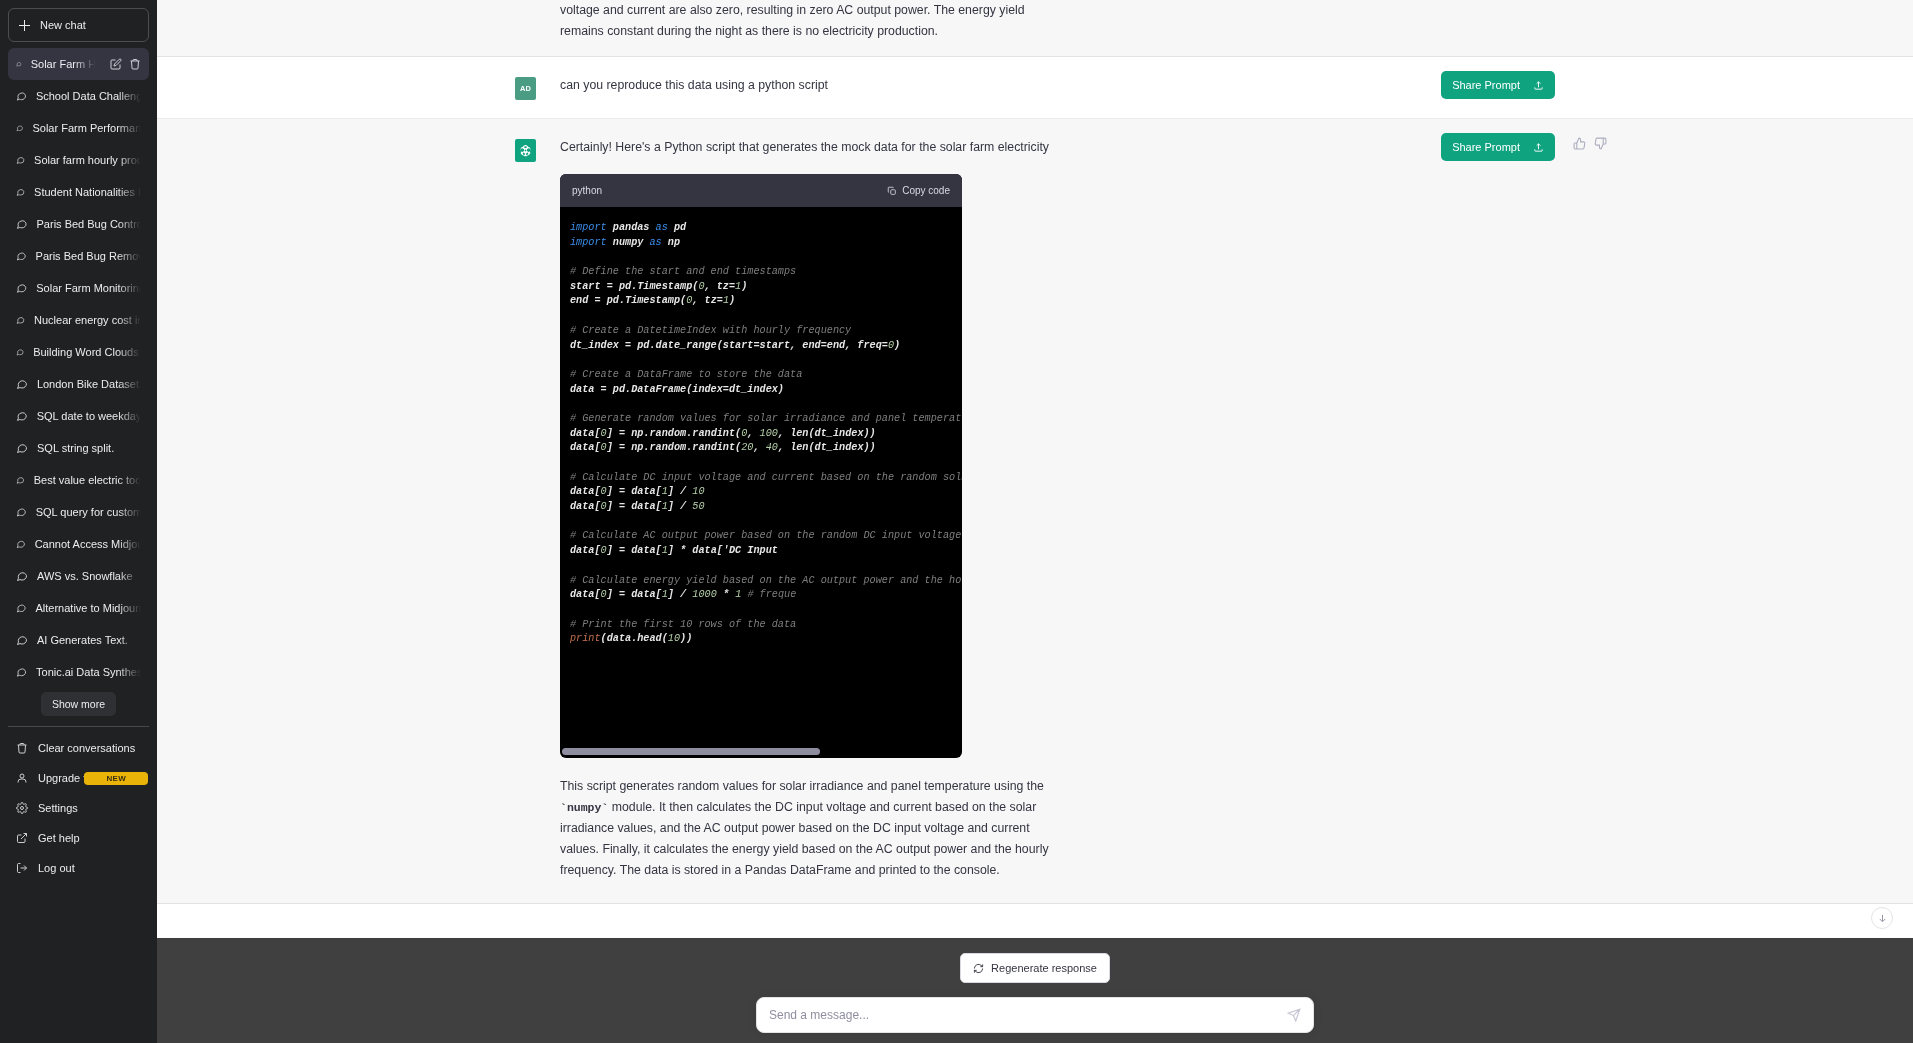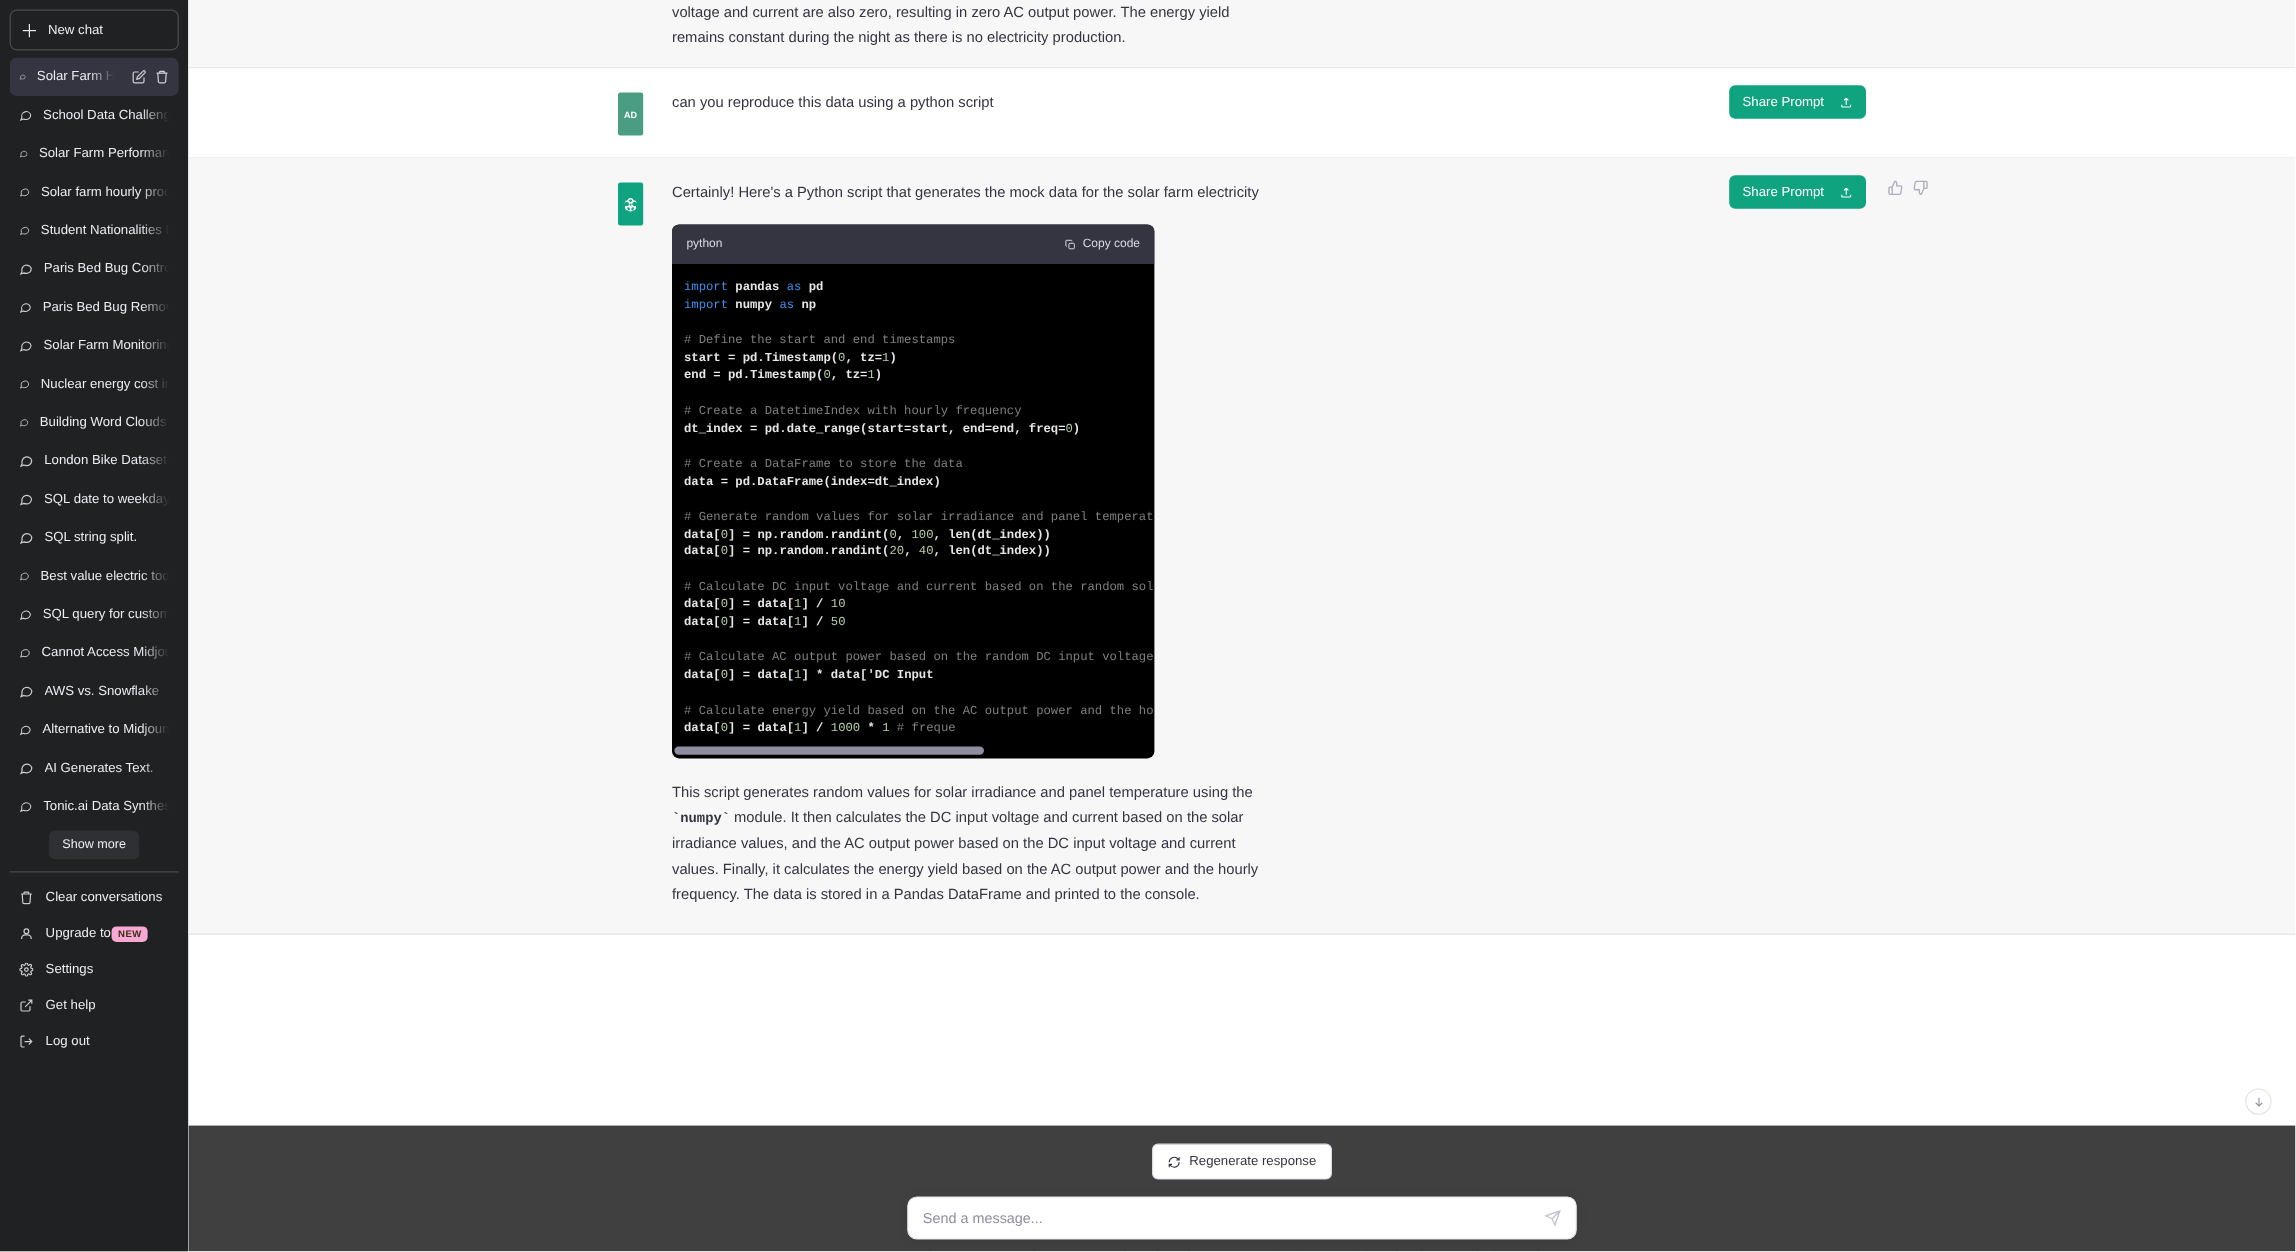--- a/index.html
+++ b/index.html
@@ -101,27 +101,27 @@
     gap: 10px;
     padding: 10px 8px;
     border-radius: 6px;
     cursor: pointer;
     font-size: 11px;
     position: relative;
     height: 30px;
   }
   .badge-new {
     position: absolute;
-    right: 26px;
-    background: #f9a8d4;
+    right: 1px;
+    background: #eab308;
     color: #3a2f12;
     font-size: 8px;
     font-weight: bold;
     border-radius: 4px;
-    padding: 2px 5px;
+    padding: 2px 22px;
     letter-spacing: .3px;
   }
 
   
   .main {
     flex: 1 1 auto;
     position: relative;
     background: #ffffff;
     display: flex;
     flex-direction: column;
@@ -133,21 +133,21 @@
   .msg.user { background: #ffffff; border-bottom: 1px solid rgba(0,0,0,0.08); }
   .msg.assistant { background: #f7f7f8; border-bottom: 1px solid rgba(0,0,0,0.08); }
   .msg-inner {
     width: 1040px;
     display: flex;
     gap: 24px;
     padding: 18px 0 18px 0;
     position: relative;
   }
   .avatar {
-    width: 21px; height: 36px; flex: 0 0 21px;
+    width: 21px; height: 23px; flex: 0 0 21px;
     border-radius: 2px;
     display: flex; align-items: center; justify-content: center;
     font-size: 7.5px; color: #fff; font-weight: 600;
     margin-top: 2px;
   }
   .avatar.user { background: #4a9d82; }
   .avatar.bot { background: #10a37f; }
   .msg-body {
     flex: 1 1 auto;
     font-size: 12.3px;
@@ -211,22 +211,23 @@
   }
   .copy-code { display: flex; align-items: center; gap: 5px; cursor: pointer; }
   .code-body {
     font-family: "Liberation Mono", monospace;
     font-size: 10.2px;
     line-height: 14.7px;
     padding: 14px 0 3px 10px;
     color: #e6e6e6;
     white-space: pre;
     overflow: hidden;
-    height: 412px;
+    height: 551px;
     font-weight: bold;
+    font-style: italic;
   }
   .code-body .ln { display: block; height: 14.7px; }
   .cm  { color: #7f7f7f; font-weight: normal; }
   .kw  { color: #3b8eea; font-weight: normal; }
   .num { color: #b5cea8; font-weight: normal; }
   .fn  { color: #c4704f; font-weight: normal; }
   .scrollbar-h {
     position: absolute;
     left: 0; right: 0; bottom: 3px;
     height: 7px;

